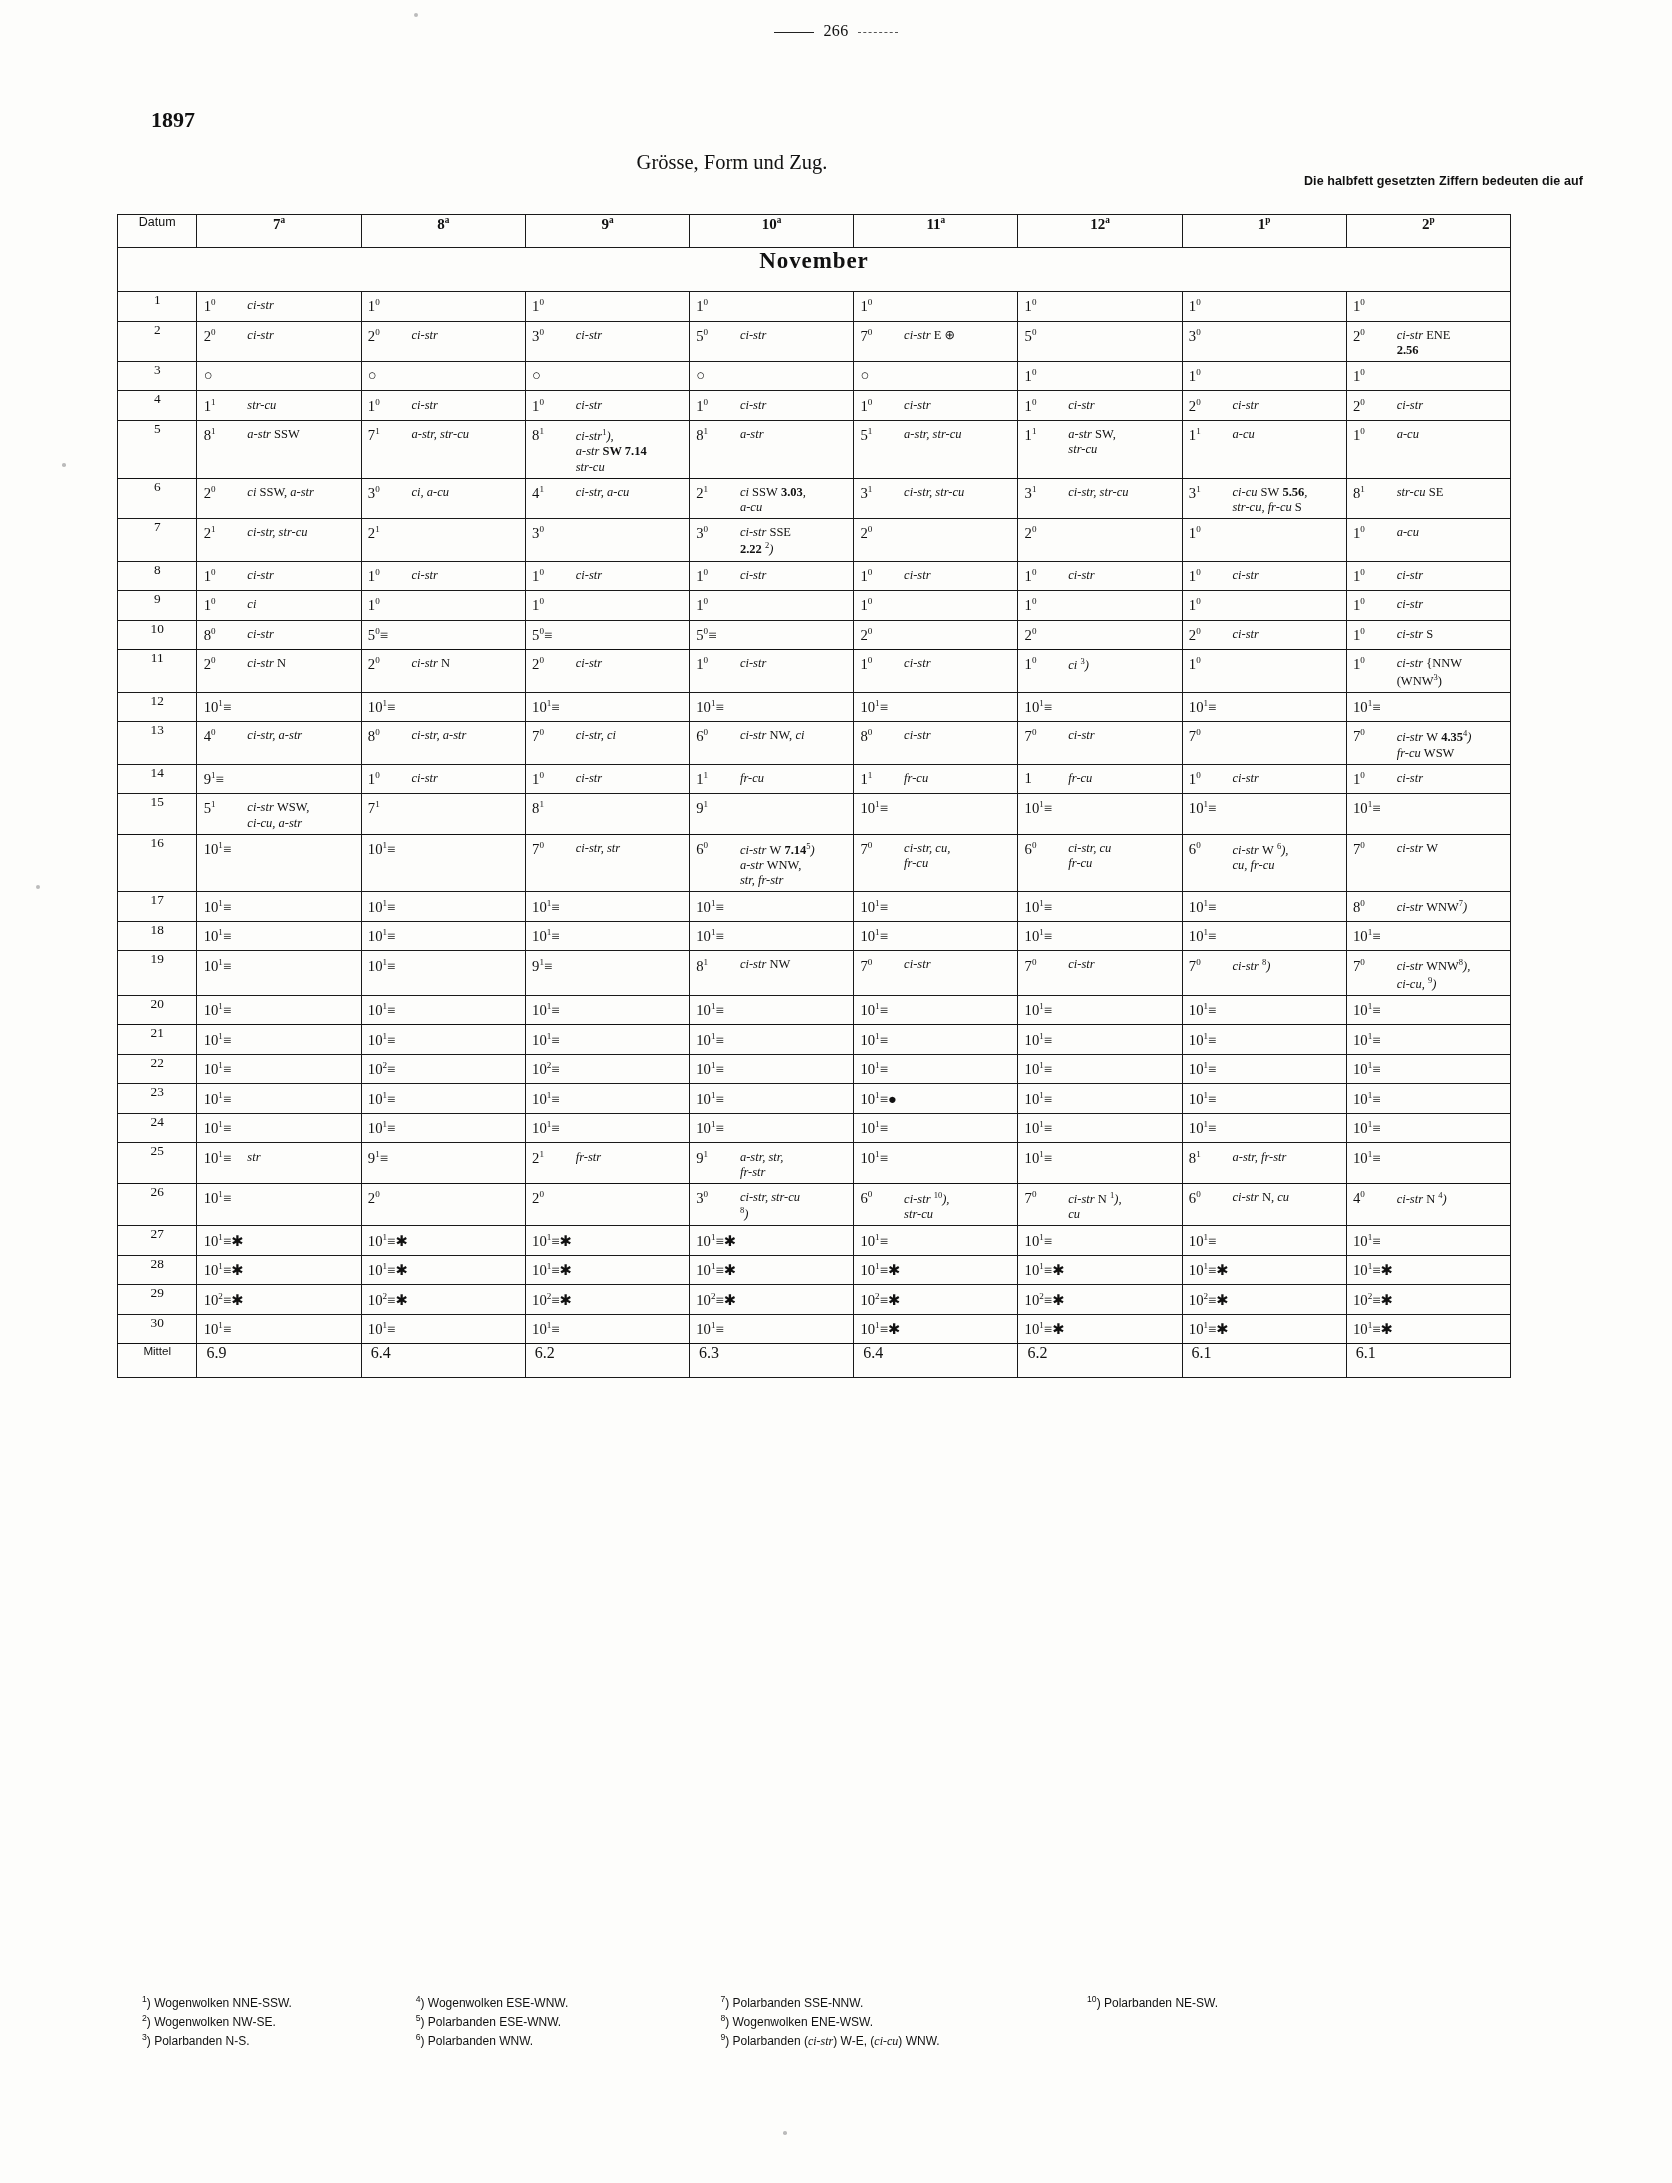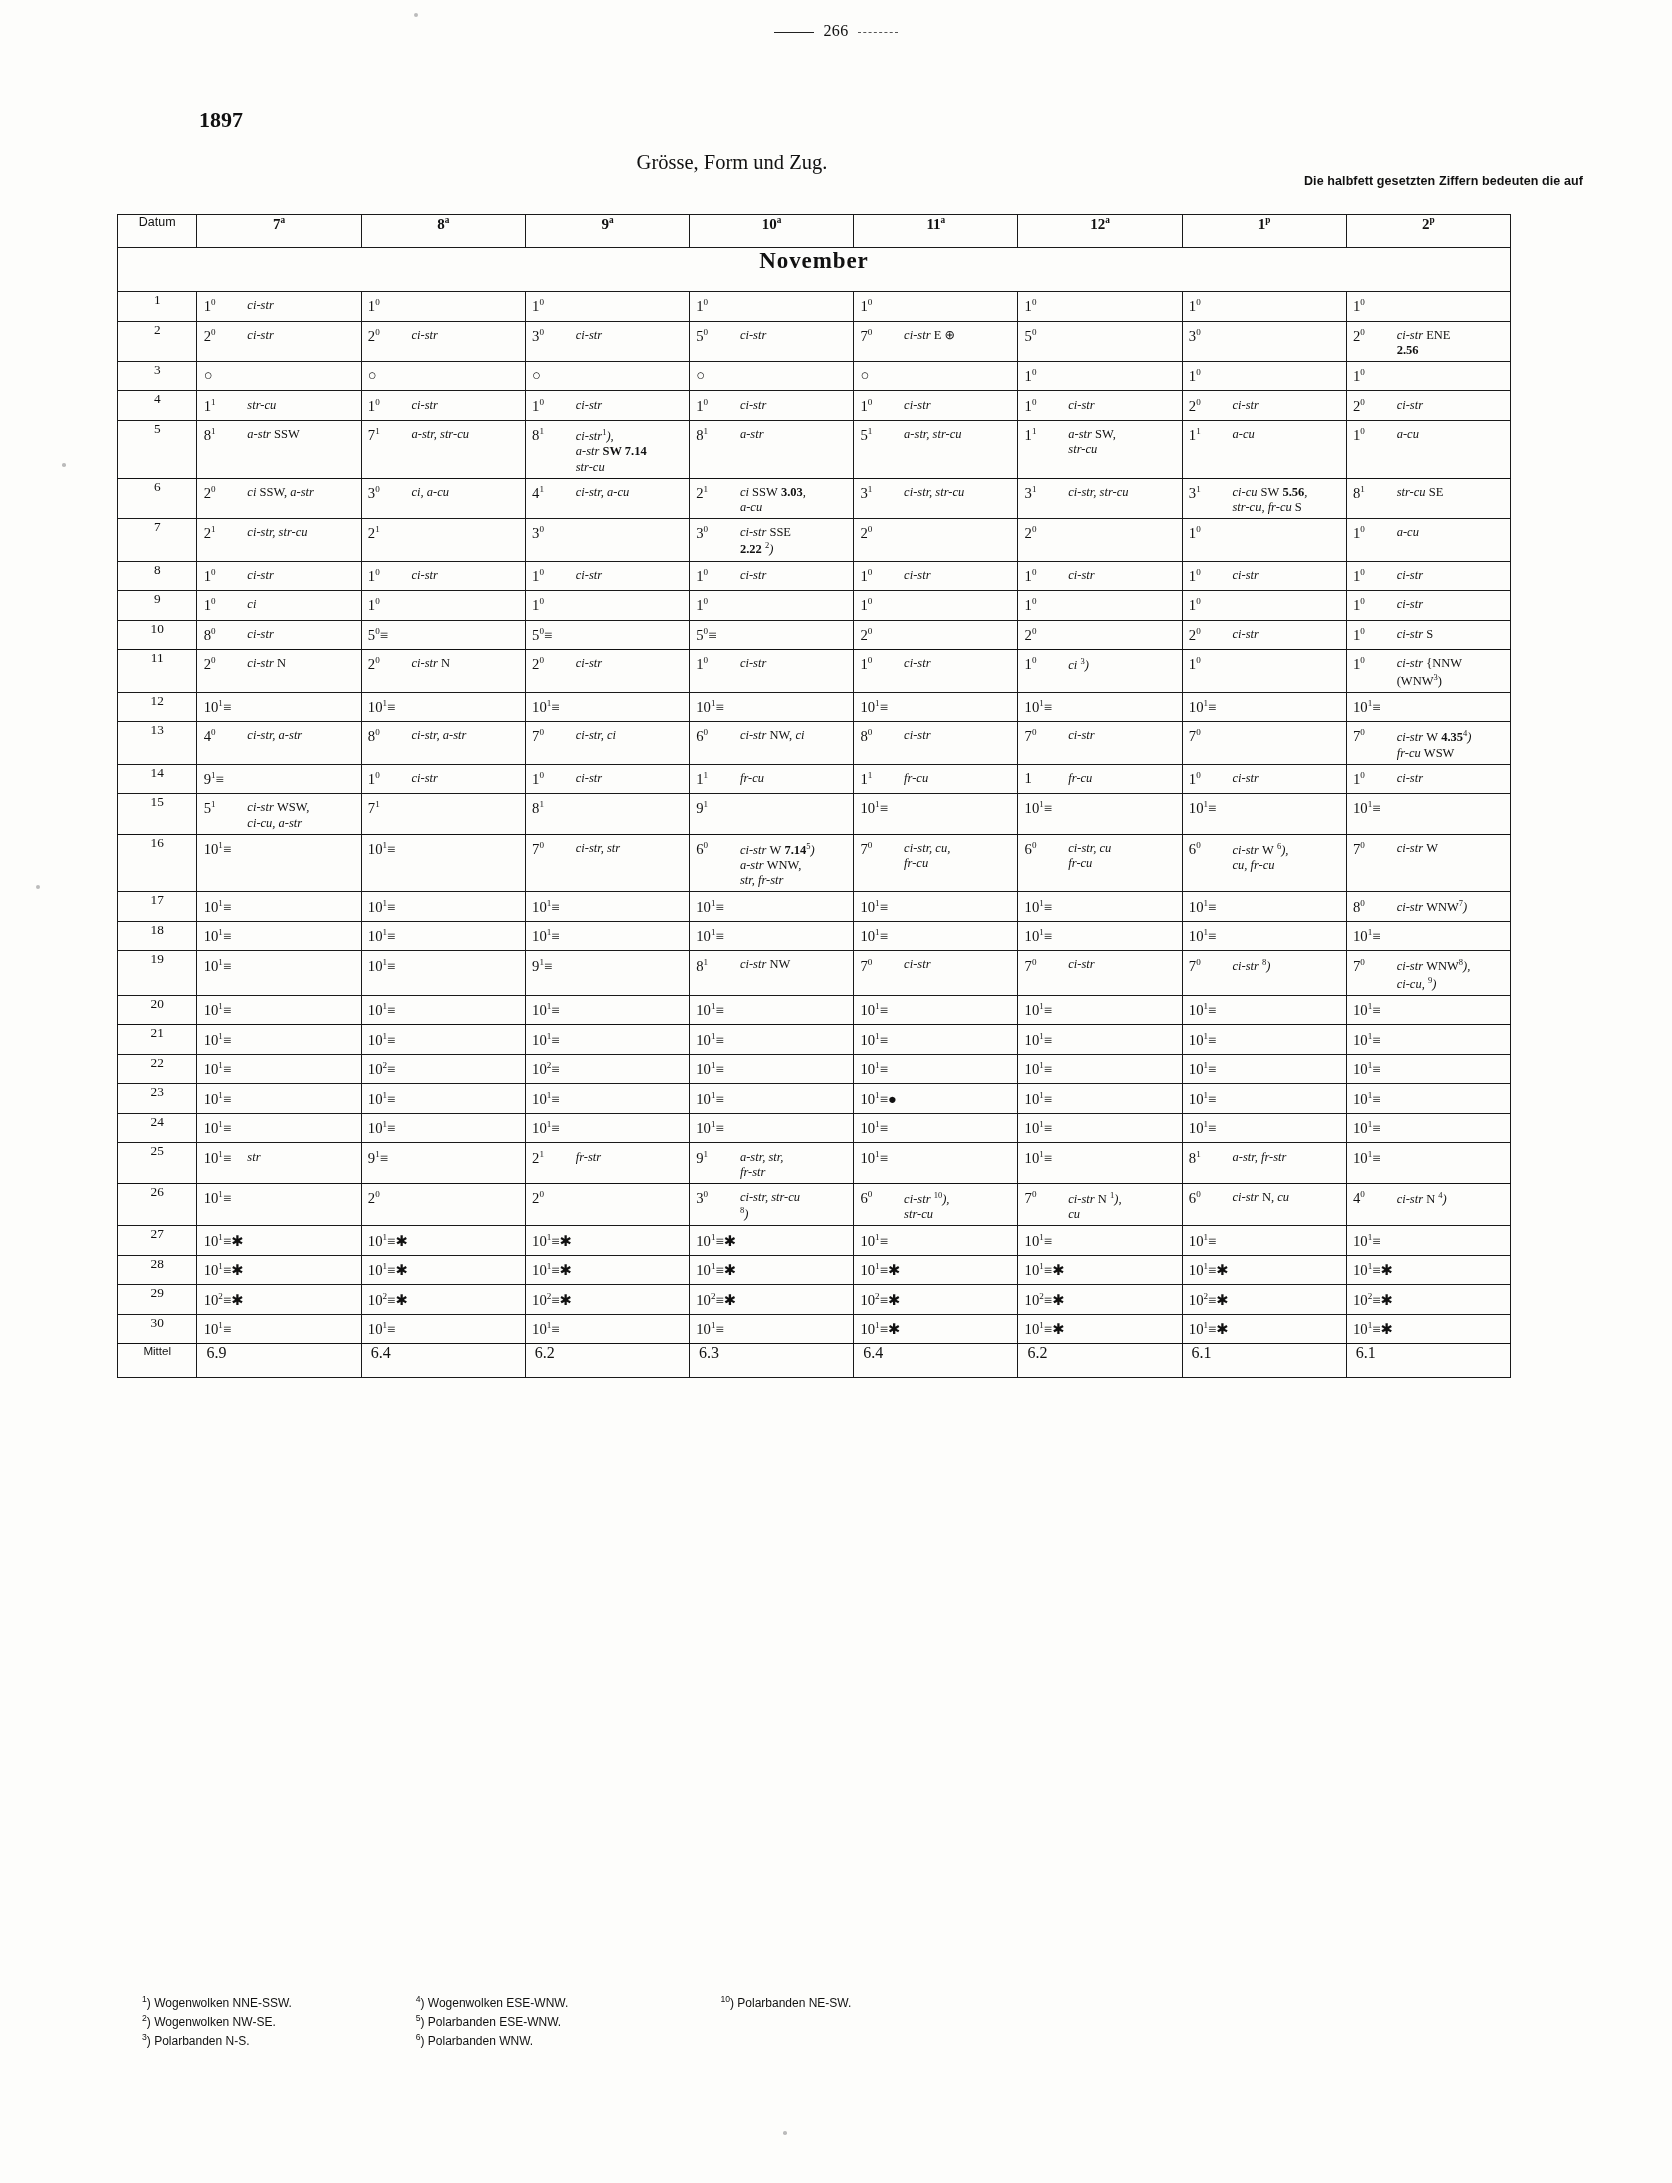--- a/index.html
+++ b/index.html
@@ -42,21 +42,20 @@
   .pagenum-row .rule.dashed {
     border-top: 1.3px dashed #555;
   }
 
   .year {
     position: absolute;
     top: 107px;
     left: 151px;
     font-size: 22px;
     font-weight: bold;
-    margin-left: 48px;
   }
   .maintitle {
     position: absolute;
     top: 105px;
     left: 0; width: 1672px;
     text-align: center;
     font-size: 27.6px;
     font-weight: bold;
     letter-spacing: 0.7px;
   }
@@ -1792,20 +1791,25 @@
           <div class="fn"><sup>1</sup>) Wogenwolken NNE-SSW.</div>
           <div class="fn"><sup>2</sup>) Wogenwolken NW-SE.</div>
           <div class="fn"><sup>3</sup>) Polarbanden N-S.</div>
         </div>
         <div>
           <div class="fn"><sup>4</sup>) Wogenwolken ESE-WNW.</div>
           <div class="fn"><sup>5</sup>) Polarbanden ESE-WNW.</div>
           <div class="fn"><sup>6</sup>) Polarbanden WNW.</div>
         </div>
         <div>
+          <div class="fn"><sup>7</sup>) Polarbanden SSE-NNW.</div>
+          <div class="fn"><sup>8</sup>) Wogenwolken ENE-WSW.</div>
+          <div class="fn"><sup>9</sup>) Polarbanden (<i>ci-str</i>) W-E, (<i>ci-cu</i>) WNW.</div>
+        </div>
+        <div>
           <div class="fn"><sup>10</sup>) Polarbanden NE-SW.</div>
         </div>
       </div>
   </div>
 
   <div class="speck" style="left:414px;top:13.3px;width:4px;height:4px;"></div>
   <div class="speck" style="left:62px;top:463px;width:3.6px;height:3.6px;"></div>
   <div class="speck" style="left:36px;top:885px;width:4.4px;height:4.4px;"></div>
   <div class="speck" style="left:783px;top:2131px;width:3.6px;height:3.6px;"></div>
 </div>

